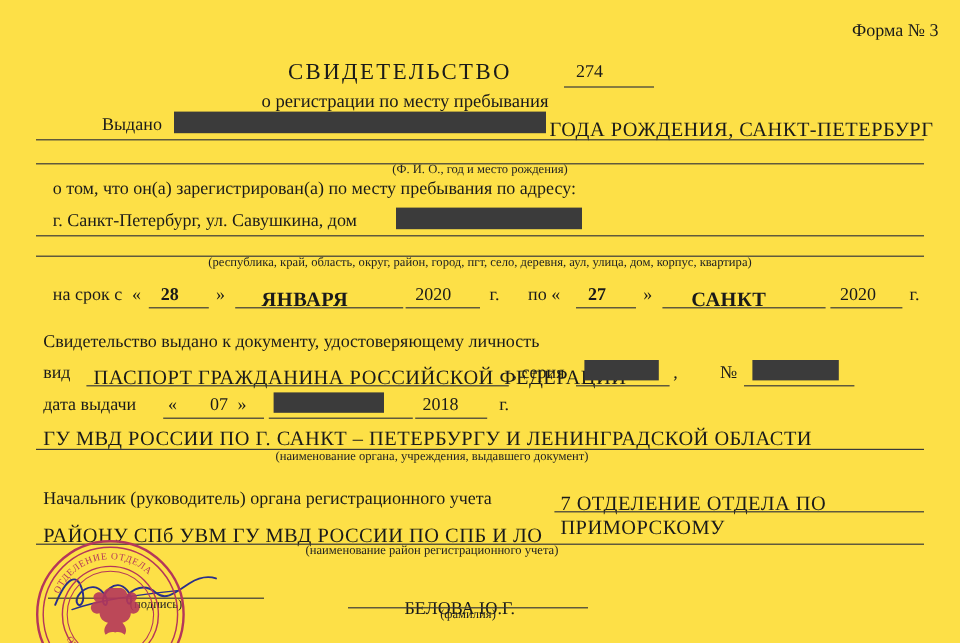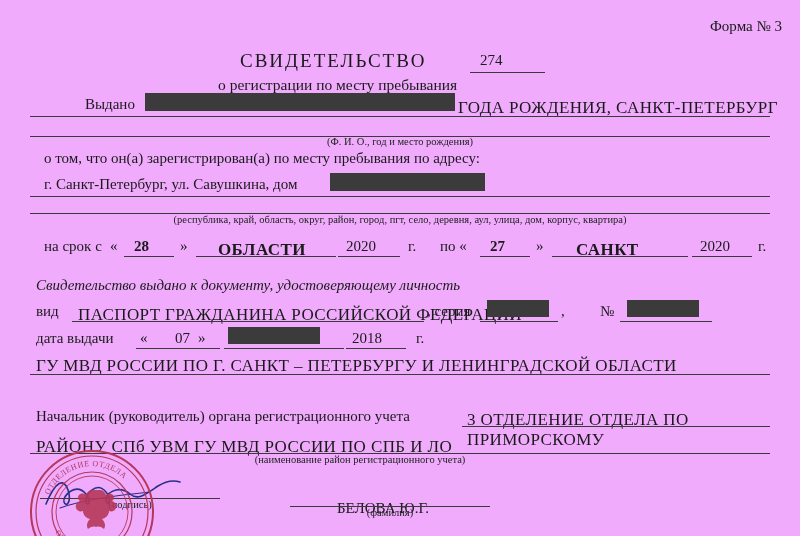--- a/index.html
+++ b/index.html
@@ -4,21 +4,21 @@
 <style>
   html, body {
     margin: 0;
     padding: 0;
     background: #ffffff;
   }
   #page {
     position: relative;
     width: 800px;
     height: 536px;
-    background: #f0abfc;
+    background: #fde047;
     font-family: "Liberation Serif", serif;
     color: #1a1a1a;
     overflow: hidden;
   }
 
   .abs { position: absolute; }
 
   
   .form-no {
     right: 18px;
@@ -111,40 +111,40 @@
 
   <div class="abs rule" style="left:30px; top:213px; width:740px;"></div>
   <div class="abs lbl-sm center" style="left:100px; top:214px; width:600px;">(республика, край, область, округ, район, город, пгт, село, деревня, аул, улица, дом, корпус, квартира)</div>
 
   <div class="abs lbl" style="left:44px; top:238px;">на срок с</div>
   <div class="abs lbl" style="left:110px; top:238px;">«</div>
   <div class="abs lbl" style="left:134px; top:238px; font-weight:bold;">28</div>
   <div class="abs rule" style="left:124px; top:256px; width:50px;"></div>
   <div class="abs lbl" style="left:180px; top:238px;">»</div>
 
-  <div class="abs lbl caps" style="left:218px; top:240px; font-weight:bold;">ОБЛАСТИ</div>
+  <div class="abs lbl caps" style="left:218px; top:240px; font-weight:bold;">ЯНВАРЯ</div>
   <div class="abs rule" style="left:196px; top:256px; width:140px;"></div>
 
   <div class="abs lbl" style="left:346px; top:238px;">2020</div>
   <div class="abs rule" style="left:338px; top:256px; width:62px;"></div>
   <div class="abs lbl" style="left:408px; top:238px;">г.</div>
 
   <div class="abs lbl" style="left:440px; top:238px;">по «</div>
   <div class="abs lbl" style="left:490px; top:238px; font-weight:bold;">27</div>
   <div class="abs rule" style="left:480px; top:256px; width:50px;"></div>
   <div class="abs lbl" style="left:536px; top:238px;">»</div>
 
   <div class="abs lbl caps" style="left:576px; top:240px; font-weight:bold;">САНКТ</div>
   <div class="abs rule" style="left:552px; top:256px; width:136px;"></div>
 
   <div class="abs lbl" style="left:700px; top:238px;">2020</div>
   <div class="abs rule" style="left:692px; top:256px; width:60px;"></div>
   <div class="abs lbl" style="left:758px; top:238px;">г.</div>
 
-  <div class="abs lbl" style="left:36px; top:277px;font-style:italic;">Свидетельство выдано к документу, удостоверяющему личность</div>
+  <div class="abs lbl" style="left:36px; top:277px;">Свидетельство выдано к документу, удостоверяющему личность</div>
 
   <div class="abs lbl" style="left:36px; top:303px;">вид</div>
   <div class="abs lbl caps" style="left:78px; top:305px;">ПАСПОРТ ГРАЖДАНИНА РОССИЙСКОЙ ФЕДЕРАЦИИ</div>
   <div class="abs rule" style="left:72px; top:321px; width:352px;"></div>
   <div class="abs lbl" style="left:427px; top:303px;">, серия</div>
   <div class="abs redact" style="left:487px; top:300px; width:62px; height:17px;"></div>
   <div class="abs rule" style="left:480px; top:321px; width:78px;"></div>
   <div class="abs lbl" style="left:561px; top:303px;">,</div>
   <div class="abs lbl" style="left:600px; top:303px;">№</div>
   <div class="abs redact" style="left:627px; top:300px; width:72px; height:17px;"></div>
@@ -156,23 +156,24 @@
   <div class="abs rule" style="left:136px; top:348px; width:84px;"></div>
   <div class="abs lbl" style="left:198px; top:330px;">»</div>
   <div class="abs redact" style="left:228px; top:327px; width:92px; height:17px;"></div>
   <div class="abs rule" style="left:224px; top:348px; width:120px;"></div>
   <div class="abs lbl" style="left:352px; top:330px;">2018</div>
   <div class="abs rule" style="left:346px; top:348px; width:60px;"></div>
   <div class="abs lbl" style="left:416px; top:330px;">г.</div>
 
   <div class="abs lbl caps" style="left:36px; top:356px;">ГУ  МВД  РОССИИ  ПО  Г. САНКТ – ПЕТЕРБУРГУ  И  ЛЕНИНГРАДСКОЙ ОБЛАСТИ</div>
   <div class="abs rule" style="left:30px; top:374px; width:740px;"></div>
+  <div class="abs lbl-sm center" style="left:180px; top:375px; width:360px;">(наименование органа, учреждения, выдавшего документ)</div>
 
   <div class="abs lbl" style="left:36px; top:408px;">Начальник (руководитель) органа регистрационного учета</div>
-  <div class="abs lbl caps" style="left:467px; top:410px;">3 ОТДЕЛЕНИЕ ОТДЕЛА  ПО ПРИМОРСКОМУ</div>
+  <div class="abs lbl caps" style="left:467px; top:410px;">7 ОТДЕЛЕНИЕ ОТДЕЛА  ПО ПРИМОРСКОМУ</div>
   <div class="abs rule" style="left:462px; top:426px; width:308px;"></div>
 
   <div class="abs lbl caps" style="left:36px; top:437px;">РАЙОНУ СПб  УВМ  ГУ  МВД  РОССИИ  ПО  СПБ  И  ЛО</div>
   <div class="abs rule" style="left:30px; top:453px; width:740px;"></div>
   <div class="abs lbl-sm center" style="left:200px; top:454px; width:320px;">(наименование район регистрационного учета)</div>
 
   <div class="abs sign">
     <svg width="140" height="40" viewBox="0 0 140 40">
       <path d="M4,30 C14,6 22,4 26,16 C30,28 24,34 22,28 C20,22 34,8 44,20 C50,27 46,34 44,28 C42,22 54,6 64,18 C70,25 66,33 64,27 C62,20 76,10 88,20 C96,27 104,20 116,12 C124,7 132,6 138,8" fill="none" stroke="#2a2f8a" stroke-width="1.6" stroke-linecap="round"></path>
       <path d="M18,34 C40,26 70,22 108,18" fill="none" stroke="#2a2f8a" stroke-width="1.2" stroke-linecap="round"></path>

